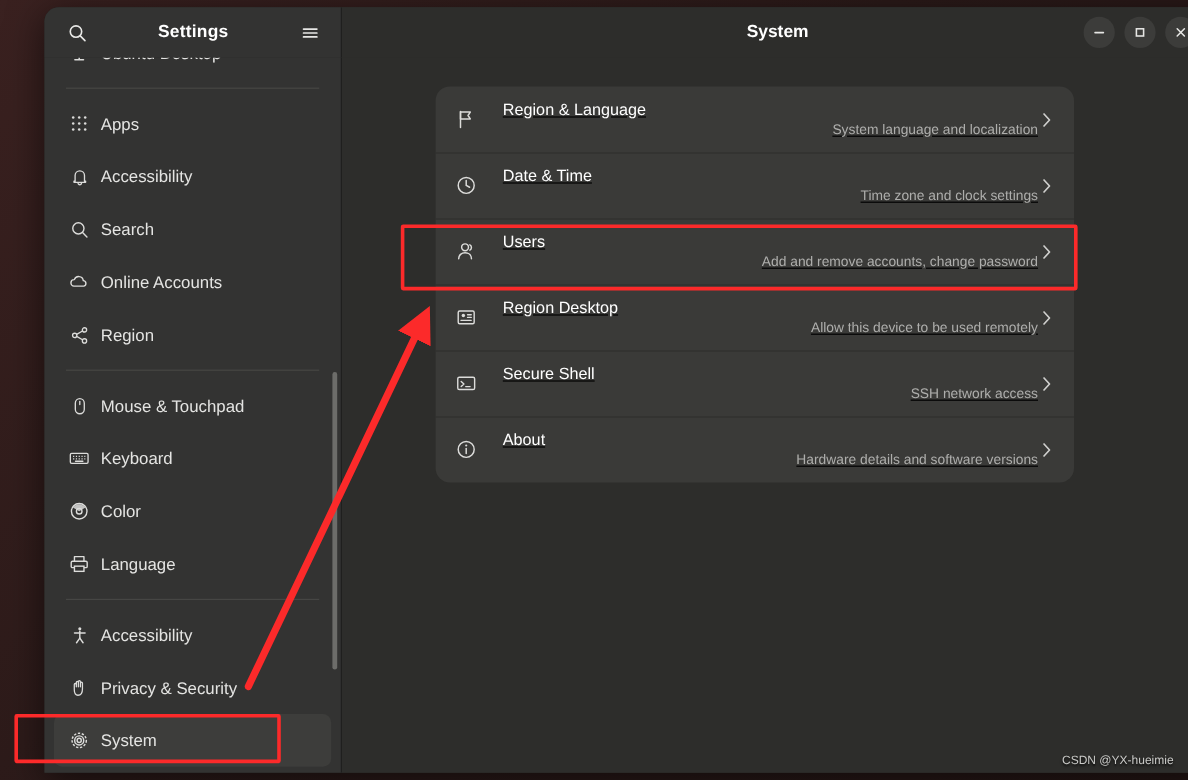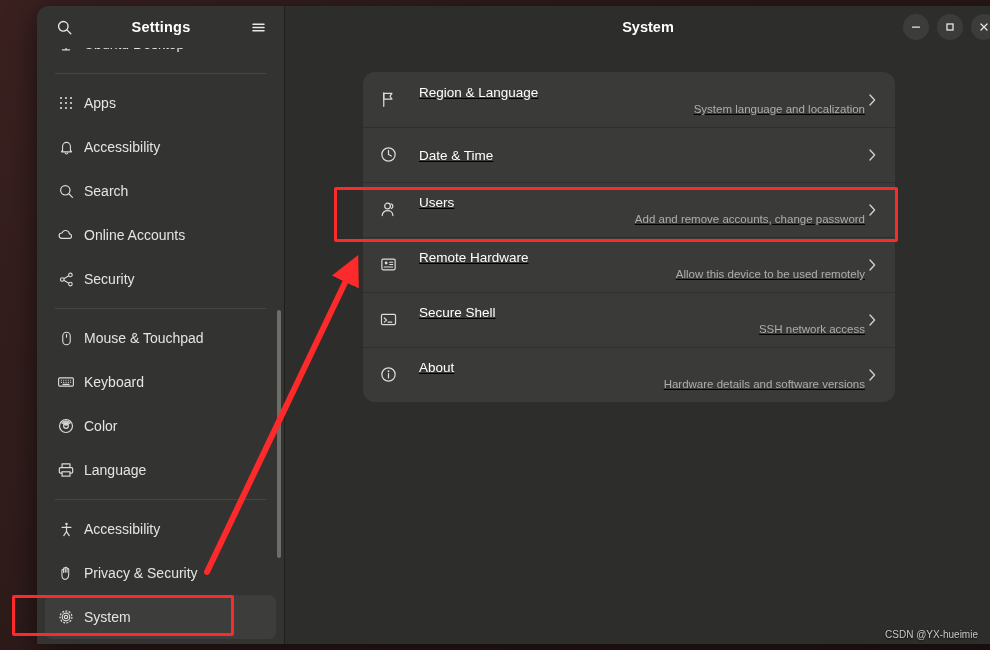--- a/index.html
+++ b/index.html
@@ -395,21 +395,21 @@
           <div class="nav-item">
             <span class="nav-ico">
               <svg width="17" height="17" viewBox="0 0 20 20" fill="none" stroke="currentColor" stroke-width="1.3">
                 <circle cx="14.6" cy="4.6" r="2.1"></circle>
                   <circle cx="5" cy="10" r="2.1"></circle>
                   <circle cx="14.6" cy="15.4" r="2.1"></circle>
                 <line x1="6.9" y1="9" x2="12.7" y2="5.7"></line>
                   <line x1="6.9" y1="11" x2="12.7" y2="14.3"></line>
               </svg>
             </span>
-            <span class="nav-label">Security</span>
+            <span class="nav-label">Region</span>
           </div>
 
           <div class="nav-sep"></div>
 
           <div class="nav-item">
             <span class="nav-ico">
               <svg width="17" height="17" viewBox="0 0 20 20" fill="none" stroke="currentColor" stroke-width="1.3">
                 <rect x="5.6" y="2.6" width="8.8" height="14.8" rx="4.4"></rect>
                 <line x1="10" y1="5.4" x2="10" y2="8.4" stroke-linecap="round"></line>
               </svg>
@@ -515,20 +515,21 @@
 
             <div class="row">
               <span class="row-ico">
                 <svg width="19" height="19" viewBox="0 0 20 20" fill="none" stroke="currentColor" stroke-width="1.3">
                   <circle cx="10" cy="10" r="7"></circle>
                   <polyline points="10,5.6 10,10 13,11.6" stroke-linecap="round" stroke-linejoin="round"></polyline>
                 </svg>
               </span>
               <span class="row-text">
                 <span class="row-title">Date &amp; Time</span>
+                <span class="row-sub" style="display:block">Time zone and clock settings</span>
               </span>
               <span class="row-chev">
                 <svg width="14" height="16" viewBox="0 0 14 16" fill="none" stroke="currentColor" stroke-width="1.4" stroke-linecap="round" stroke-linejoin="round">
                     <polyline points="5,3 9.6,8 5,13"></polyline>
                   </svg>
               </span>
             </div>
 
             <div class="row">
               <span class="row-ico">
@@ -553,21 +554,21 @@
               <span class="row-ico">
                 <svg width="19" height="19" viewBox="0 0 20 20" fill="none" stroke="currentColor" stroke-width="1.25">
                   <rect x="3" y="4.4" width="14" height="11.2" rx="1.3"></rect>
                   <circle cx="7.5" cy="8.4" r="1.5" fill="currentColor" stroke="none"></circle>
                   <line x1="11.2" y1="7.6" x2="14.4" y2="7.6" stroke-linecap="round"></line>
                   <line x1="11.2" y1="10" x2="14.4" y2="10" stroke-linecap="round"></line>
                   <line x1="5.4" y1="12.6" x2="14.4" y2="12.6" stroke-linecap="round"></line>
                 </svg>
               </span>
               <span class="row-text">
-                <span class="row-title">Remote Hardware</span>
+                <span class="row-title">Region Desktop</span>
                 <span class="row-sub" style="display:block">Allow this device to be used remotely</span>
               </span>
               <span class="row-chev">
                 <svg width="14" height="16" viewBox="0 0 14 16" fill="none" stroke="currentColor" stroke-width="1.4" stroke-linecap="round" stroke-linejoin="round">
                     <polyline points="5,3 9.6,8 5,13"></polyline>
                   </svg>
               </span>
             </div>
 
             <div class="row">

